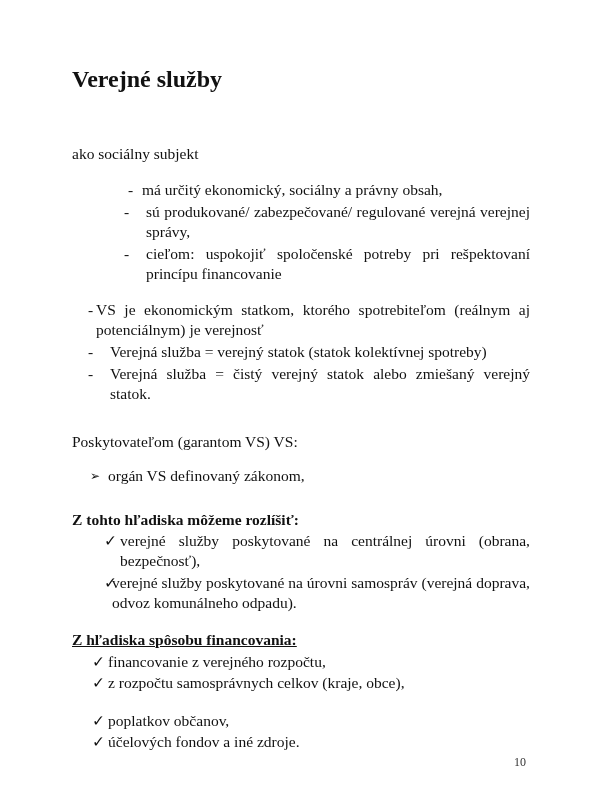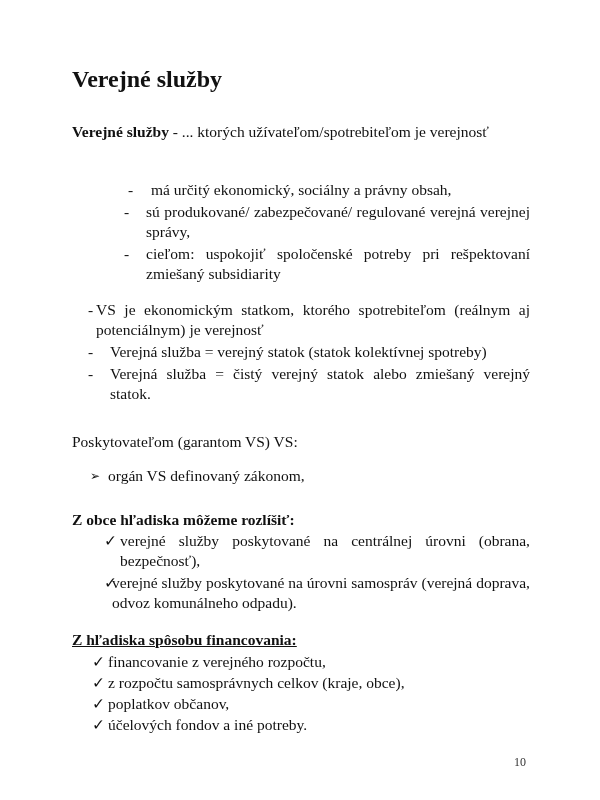--- a/index.html
+++ b/index.html
@@ -23,36 +23,34 @@
     .item .txt { display: block; text-align: justify; }
     .pagenum { position: absolute; left: 514px; top: 752px; font-size: 12px; color: #333; }
   </style>
 </head>
 <body>
 
 <div class="page">
 
   <div class="title">Verejné služby</div>
 
-  <div class="block just" style="top:122px;">
-    <span class="bold">Verejné služby</span><span> - ... ktorých užívateľom/spotrebiteľom je verejnosť</span>
-  </div>
+  <div class="block" style="top:144px;">ako sociálny subjekt</div>
 
   <div class="block" style="top:180px; left:124px; width:406px;">
     <div class="item" style="height:20px;">
       <span class="marker" style="left:4px;">-</span>
-      <span class="txt" style="margin-left:27px;">má určitý ekonomický, sociálny a právny obsah,</span>
+      <span class="txt" style="margin-left:18px;">má určitý ekonomický, sociálny a právny obsah,</span>
     </div>
     <div class="item" style="margin-top:2px;">
       <span class="marker" style="left:0px;">-</span>
       <span class="txt" style="margin-left:22px;">sú produkované/ zabezpečované/ regulované verejná verejnej správy,</span>
     </div>
     <div class="item" style="margin-top:2px;">
       <span class="marker" style="left:0px;">-</span>
-      <span class="txt" style="margin-left:22px;">cieľom: uspokojiť spoločenské potreby  pri rešpektovaní zmiešaný subsidiarity</span>
+      <span class="txt" style="margin-left:22px;">cieľom: uspokojiť spoločenské potreby  pri rešpektovaní princípu financovanie</span>
     </div>
   </div>
 
   <div class="block" style="top:300px; left:88px; width:442px;">
     <div class="item">
       <span class="marker" style="left:0px;">-</span>
       <span class="txt" style="margin-left:8px;">VS je ekonomickým statkom, ktorého spotrebiteľom (reálnym aj potenciálnym) je verejnosť</span>
     </div>
     <div class="item" style="margin-top:2px;">
       <span class="marker" style="left:0px;">-</span>
@@ -65,21 +63,21 @@
   </div>
 
   <div class="block" style="top:432px;">Poskytovateľom (garantom VS) VS:</div>
   <div class="block" style="top:466px; left:90px; width:440px;">
     <div class="item">
       <span class="marker" style="left:0px; font-size:12px;">➢</span>
       <span class="txt" style="margin-left:18px;">orgán VS definovaný zákonom,</span>
     </div>
   </div>
 
-  <div class="block bold" style="top:510px;">Z obce hľadiska môžeme rozlíšiť:</div>
+  <div class="block bold" style="top:510px;">Z tohto hľadiska môžeme rozlíšiť:</div>
   <div class="block" style="top:531px; left:104px; width:426px;">
     <div class="item">
       <span class="marker" style="left:0px;">✓</span>
       <span class="txt" style="margin-left:16px;">verejné služby poskytované na centrálnej úrovni (obrana, bezpečnosť),</span>
     </div>
     <div class="item" style="margin-top:2px;">
       <span class="marker" style="left:0px;">✓</span>
       <span class="txt" style="margin-left:8px;">verejné služby poskytované na úrovni samospráv (verejná doprava, odvoz komunálneho odpadu).</span>
     </div>
   </div>
@@ -89,22 +87,22 @@
     <div class="item" style="height:21px;">
       <span class="marker" style="left:0px;">✓</span>
       <span class="txt" style="margin-left:16px;">financovanie z verejného rozpočtu,</span>
     </div>
     <div class="item" style="height:21px;">
       <span class="marker" style="left:0px;">✓</span>
       <span class="txt" style="margin-left:16px;">z rozpočtu samosprávnych celkov (kraje, obce),</span>
     </div>
     <div class="item" style="height:21px;">
       <span class="marker" style="left:0px;">✓</span>
-      <span class="txt" style="margin-left:16px;">poplatkov  občanov,</span>
+      <span class="txt" style="margin-left:16px;margin-top:17px;">poplatkov  občanov,</span>
     </div>
     <div class="item" style="height:21px;">
       <span class="marker" style="left:0px;">✓</span>
-      <span class="txt" style="margin-left:16px;">účelových fondov a iné potreby.</span>
+      <span class="txt" style="margin-left:16px;">účelových fondov a iné zdroje.</span>
     </div>
   </div>
 
   <div class="pagenum">10</div>
 </div>
 
 </body></html>

